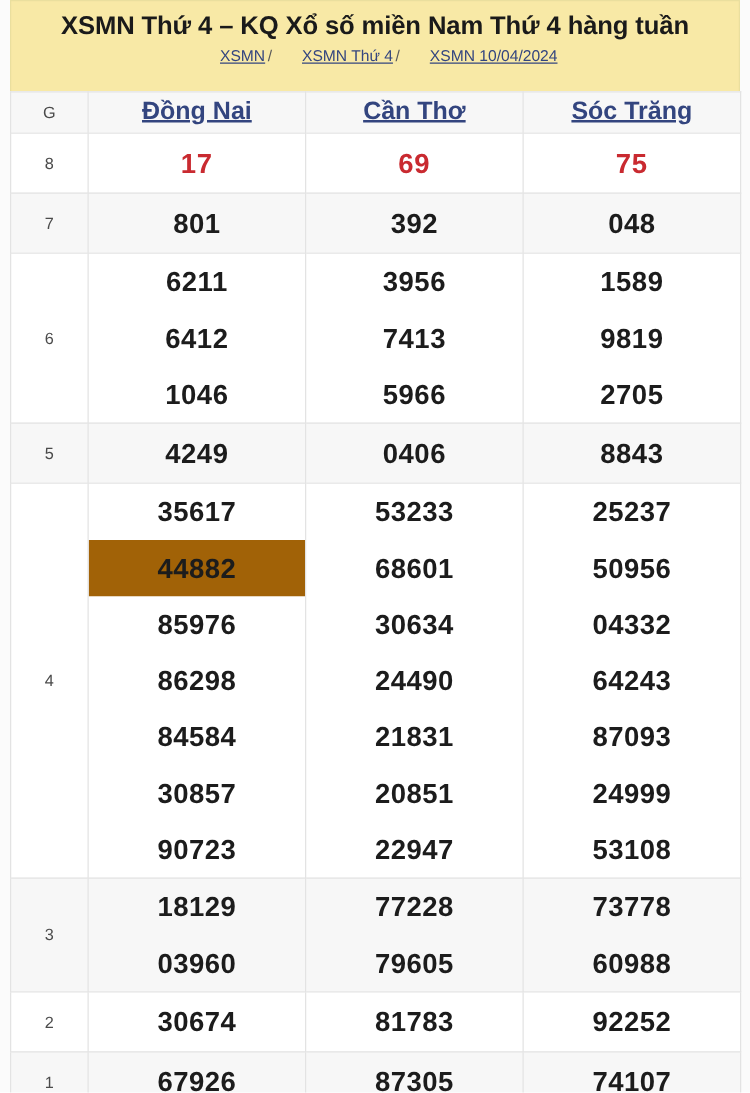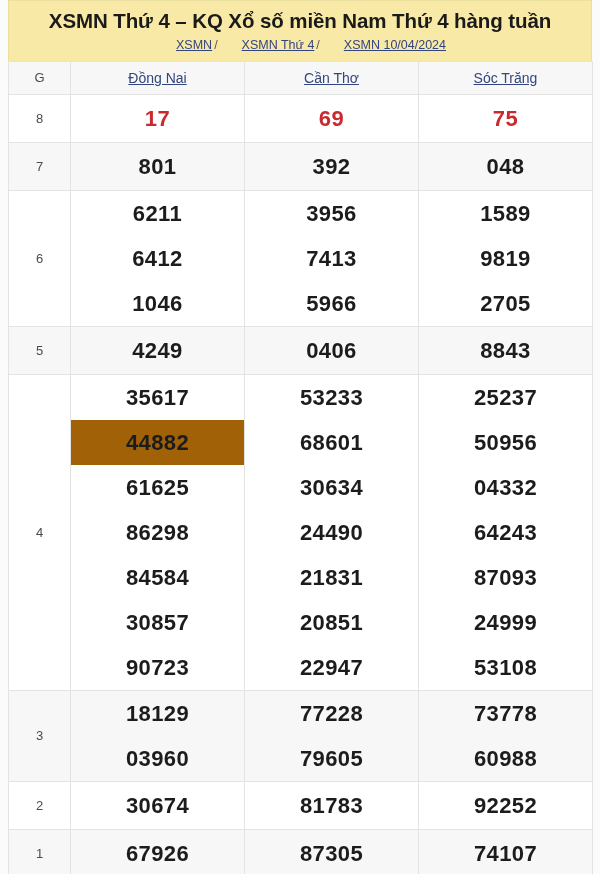--- a/index.html
+++ b/index.html
@@ -24,21 +24,21 @@
     display: flex;
     flex-direction: column;
   }
 
   
   .header {
     background: #f8e9a6;
     border: 1px solid #eadf9e;
     border-bottom: none;
     box-sizing: border-box;
-    padding: 9px 6px 8px 6px;
+    padding: 9px 6px 20px 6px;
     text-align: center;
     flex: none;
   }
   .header-title {
     font-size: 20.5px;
     font-weight: bold;
     letter-spacing: -0.1px;
     color: #1a1a1a;
     line-height: 1.12;
     white-space: nowrap;
@@ -84,24 +84,24 @@
     background: #f7f7f7;
     height: 32px;
     font-weight: normal;
   }
   .th-g {
     font-size: 13px;
     color: #4a4a4a;
     font-weight: normal;
   }
   .th-prov a {
-    font-size: 14px;
+    font-size: 20px;
     color: #33457f;
     text-decoration: underline;
-    font-weight: normal;
+    font-weight: bold;
   }
 
   tbody tr.shade > td { background: #f7f7f7; }
   tbody tr.plain > td { background: #ffffff; }
 
   td.g-cell {
     font-size: 13px;
     color: #4b4b4b;
   }
 
@@ -218,21 +218,21 @@
           </td>
           <td class="num-cell">
             <span class="num">8843</span>
           </td>
         </tr>
         <tr class="plain">
           <td class="g-cell">4</td>
           <td class="num-cell">
             <span class="num">35617</span>
             <span class="num hl">44882</span>
-            <span class="num">61625</span>
+            <span class="num">85976</span>
             <span class="num">86298</span>
             <span class="num">84584</span>
             <span class="num">30857</span>
             <span class="num">90723</span>
           </td>
           <td class="num-cell">
             <span class="num">53233</span>
             <span class="num">68601</span>
             <span class="num">30634</span>
             <span class="num">24490</span>

